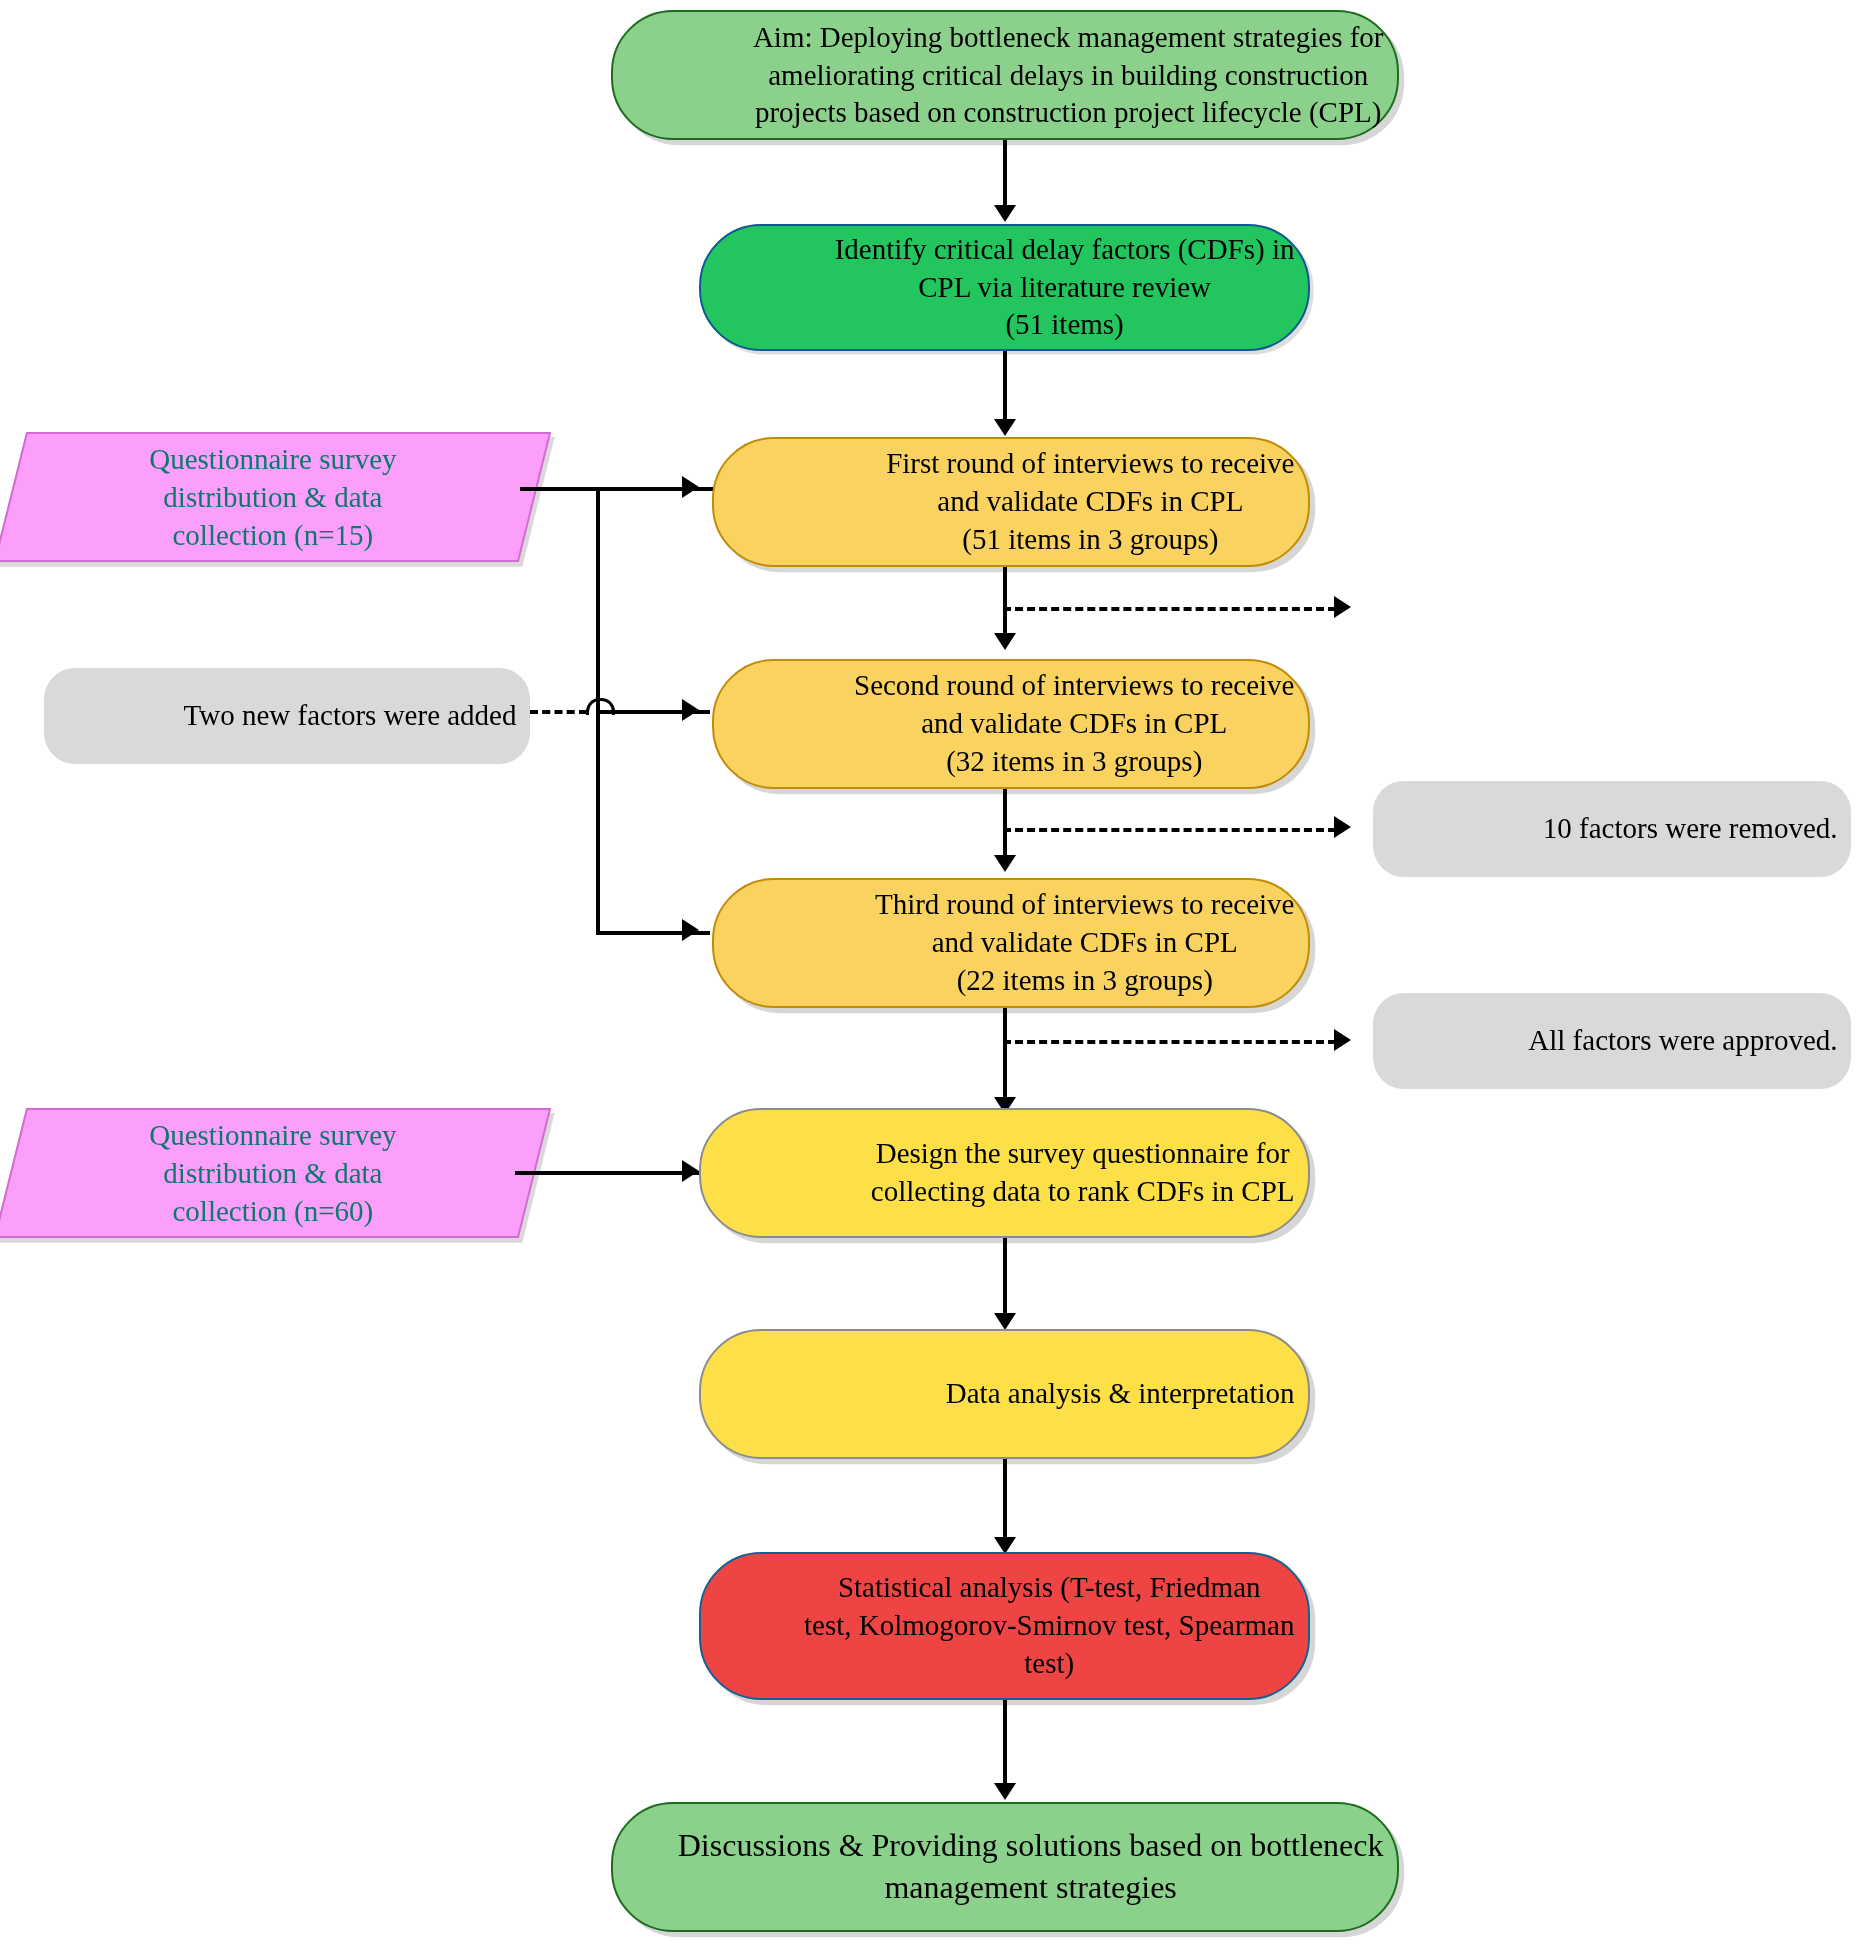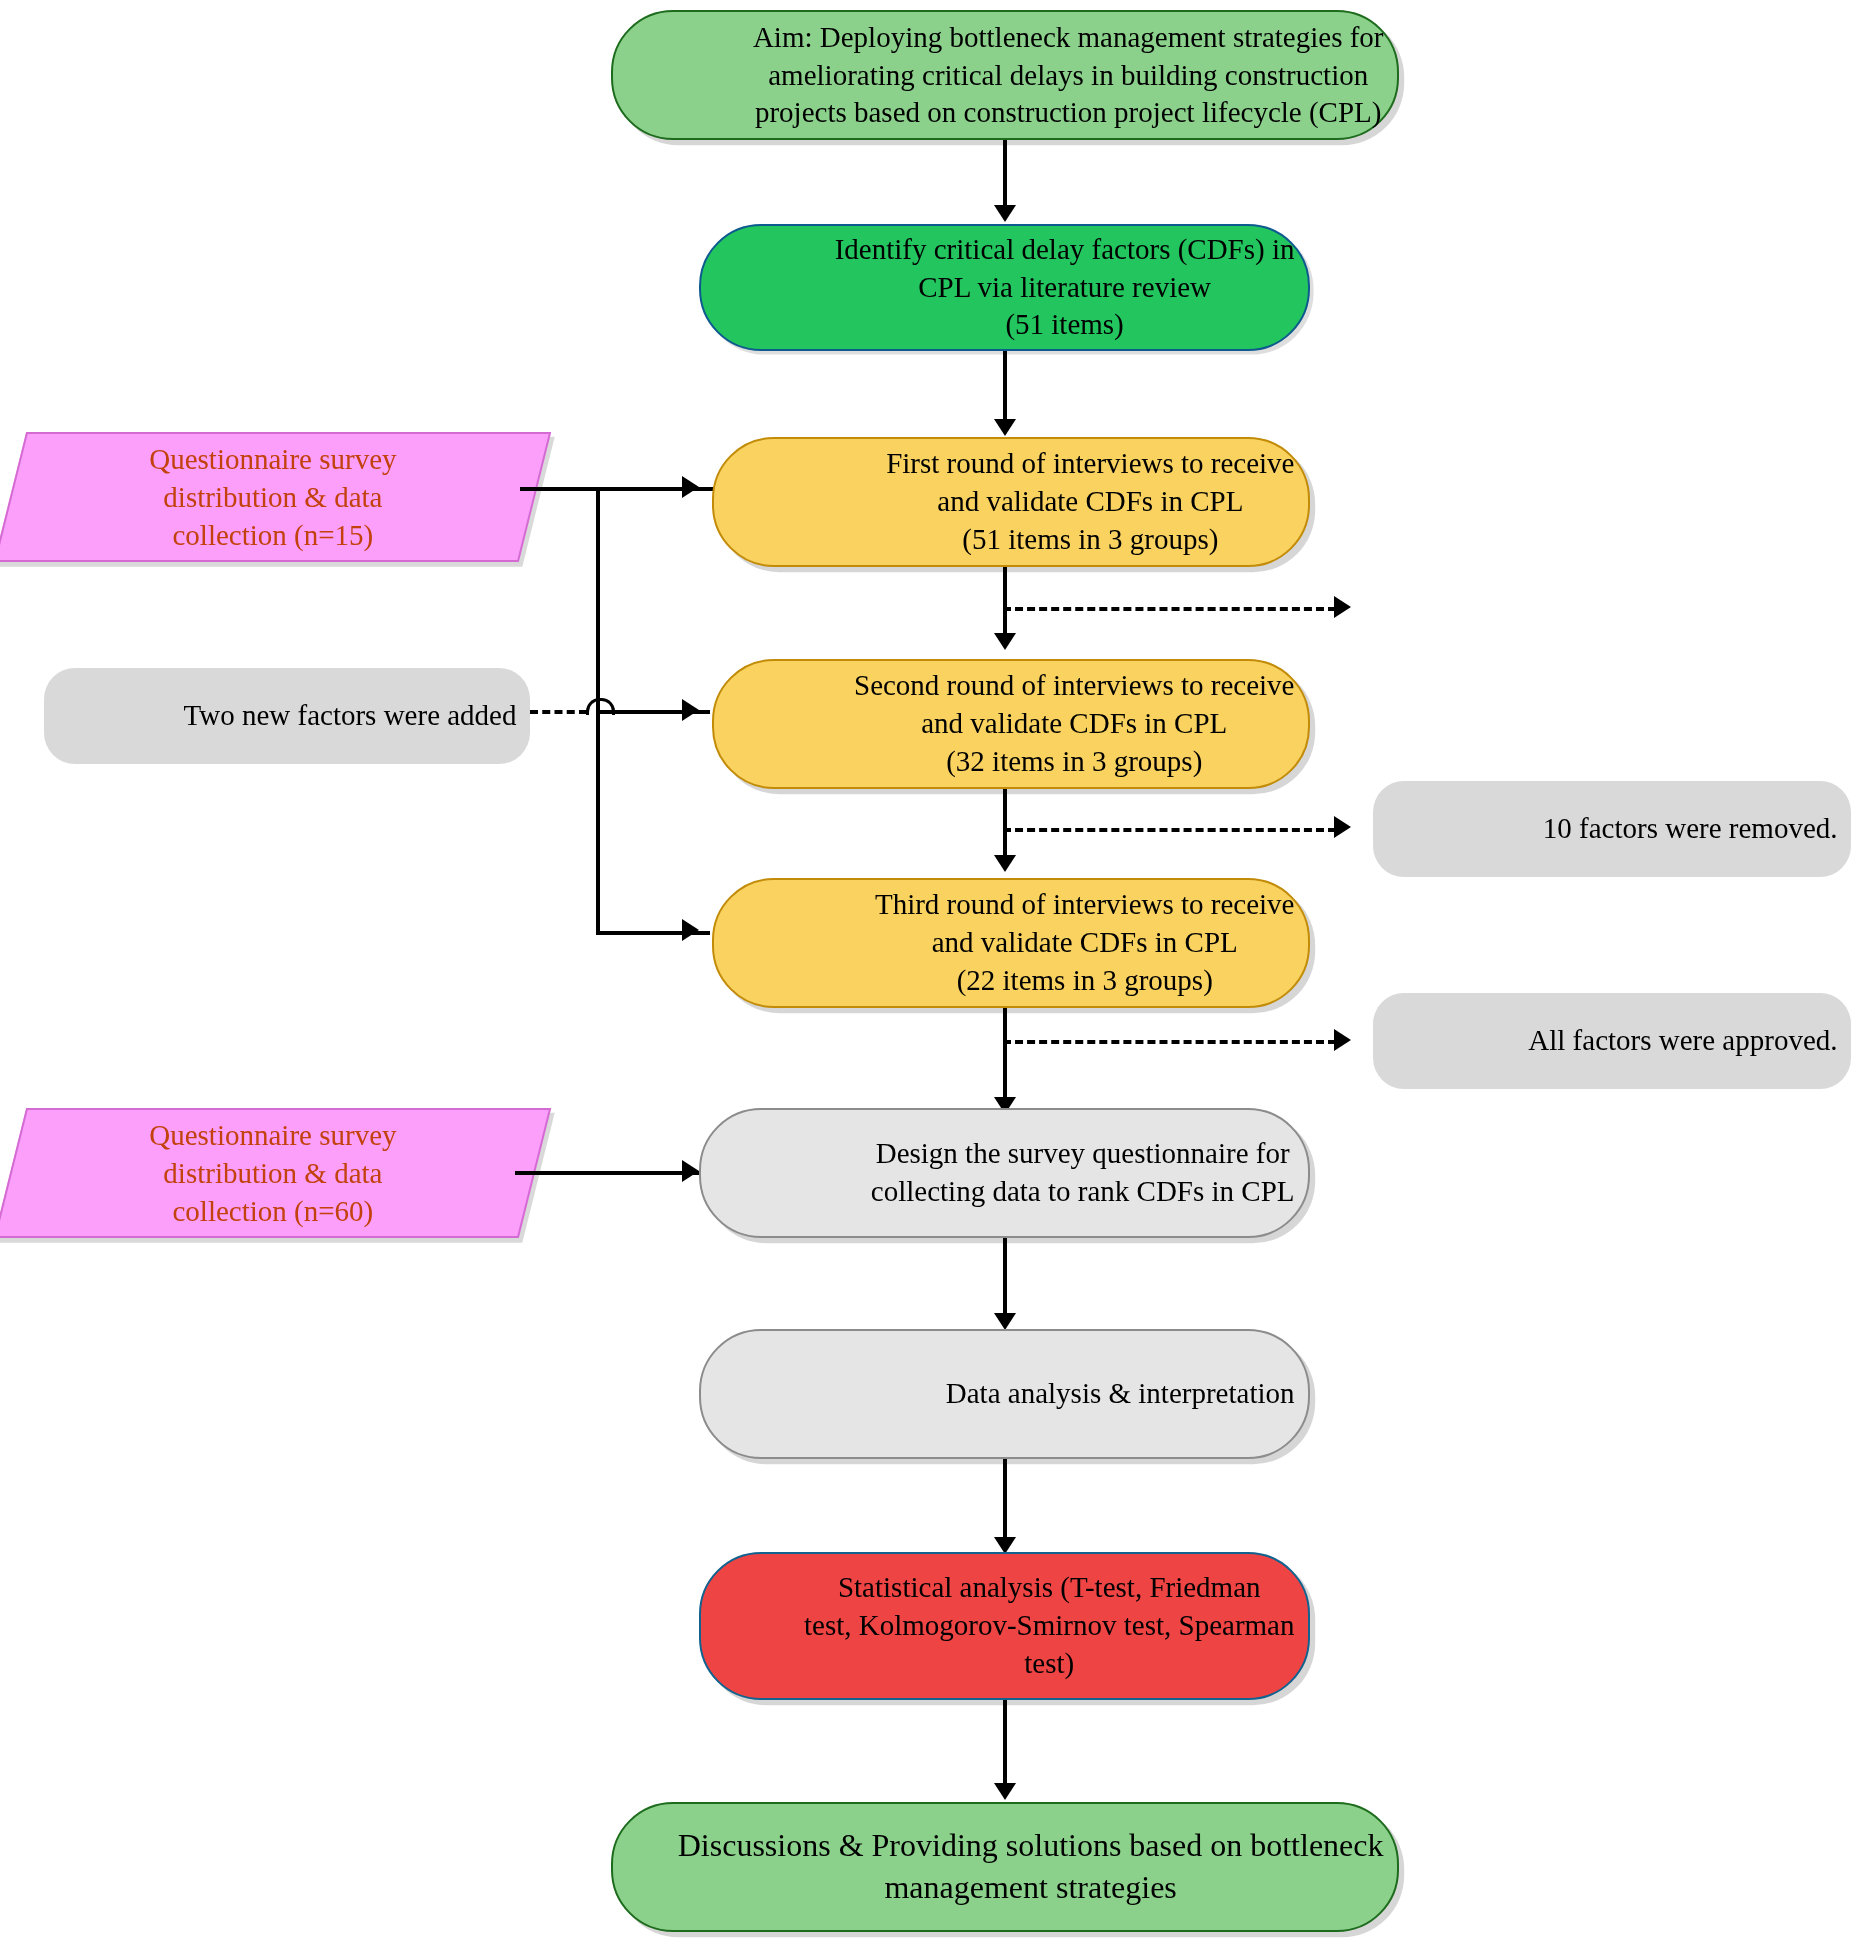--- a/index.html
+++ b/index.html
@@ -13,32 +13,32 @@
   .node .txt{padding:0 13.5px;white-space:pre-line;}
 
   
   .stadium{border-radius:62px;}
   .rrect{border-radius:31px;}
 
   .green   {background:#8BD18B; border:2.6px solid #1d6b1d;}
   .bluebd  {background:#22c55e; border:2.6px solid #0d5a8f;}
   .yellow  {background:#F9D260; border:2.6px solid #C28B08;}
   .graysoft{background:#d9d9d9; border:0;}
-  .graybd  {background:#e5e5e5; border:2.6px solid #8c8c8c;}
+  .graybd  {background:#fde047; border:2.6px solid #8c8c8c;}
   .lblue   {background:#ef4444; border:2.6px solid #12628f;}
 
   .shadowed{box-shadow:5.2px 5.2px 0 rgba(0,0,0,0.16);}
   .shadow-sm{box-shadow:3.6px 3.6px 0 rgba(0,0,0,0.13);}
 
   
   .para{position:absolute;box-sizing:border-box;}
   .para .skew{position:absolute;inset:0;background:#FB9FFB;border:2.1px solid #d36bd3;
               transform:skewX(-14deg);box-shadow:4.7px 4.7px 0 rgba(0,0,0,0.15);}
   .para .lbl{position:relative;width:100%;height:100%;display:flex;align-items:center;
-             justify-content:center;text-align:center;white-space:pre-line;color:#c2410c;
+             justify-content:center;text-align:center;white-space:pre-line;color:#0f766e;
              line-height:1.32;}
 
   
   .vline{position:absolute;background:#000;width:3.6px;}
   .hline{position:absolute;background:#000;height:3.6px;}
   .dash-h{position:absolute;height:0;border-top:4.7px dashed #000;}
   .arrow-down{position:absolute;width:0;height:0;border-left:11.4px solid transparent;
               border-right:11.4px solid transparent;border-top:17.7px solid #000;}
   .arrow-right{position:absolute;width:0;height:0;border-top:11.4px solid transparent;
                border-bottom:11.4px solid transparent;border-left:17.7px solid #000;}

